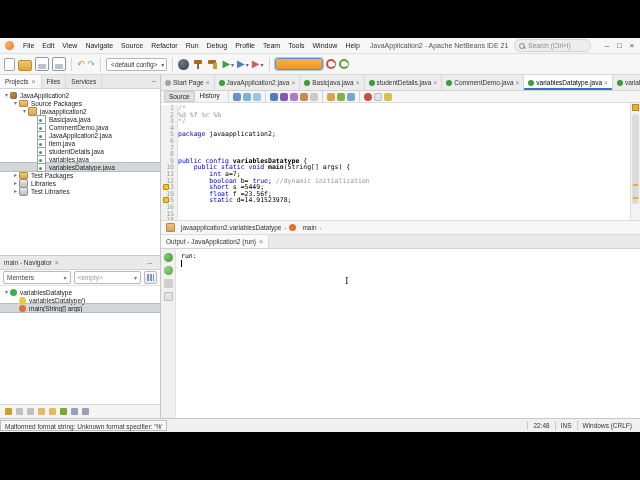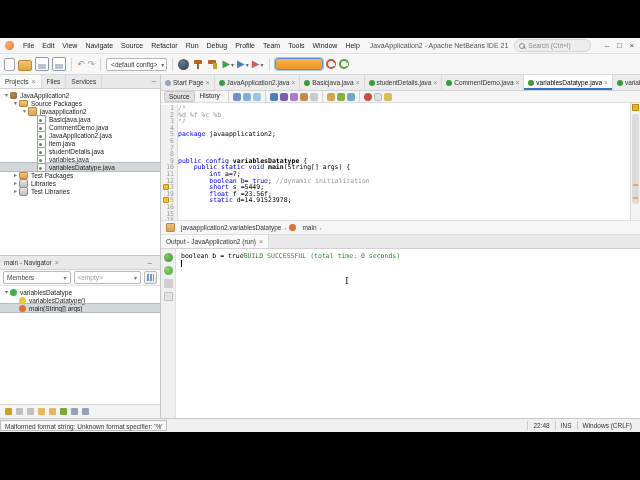--- a/index.html
+++ b/index.html
@@ -472,21 +472,21 @@
             <span class="closex">×</span>
           </div>
         </div>
         <div class="output">
           <div class="out-strip">
             <div class="oic rerun"></div>
             <div class="oic rerun2"></div>
             <div class="oic stop"></div>
             <div class="oic misc"></div>
           </div>
-          <div class="out-text"><div><span class="tk-p">boolean b = true</span><span class="tk-g">BUILD SUCCESSFUL (total time: 0 seconds)</span></div><div><span class="ocaret"></span></div></div>
+          <div class="out-text"><div><span class="tk-p">run:</span></div><div><span class="ocaret"></span></div></div>
         </div>
       </div>
     </div>
 
     <div class="statusbar">
       <div class="status-msg">Malformed format string: Unknown format specifier: '%'</div>
       <div class="ssep"></div>
       <div class="sseg">22:48</div>
       <div class="ssep"></div>
       <div class="sseg">INS</div>

